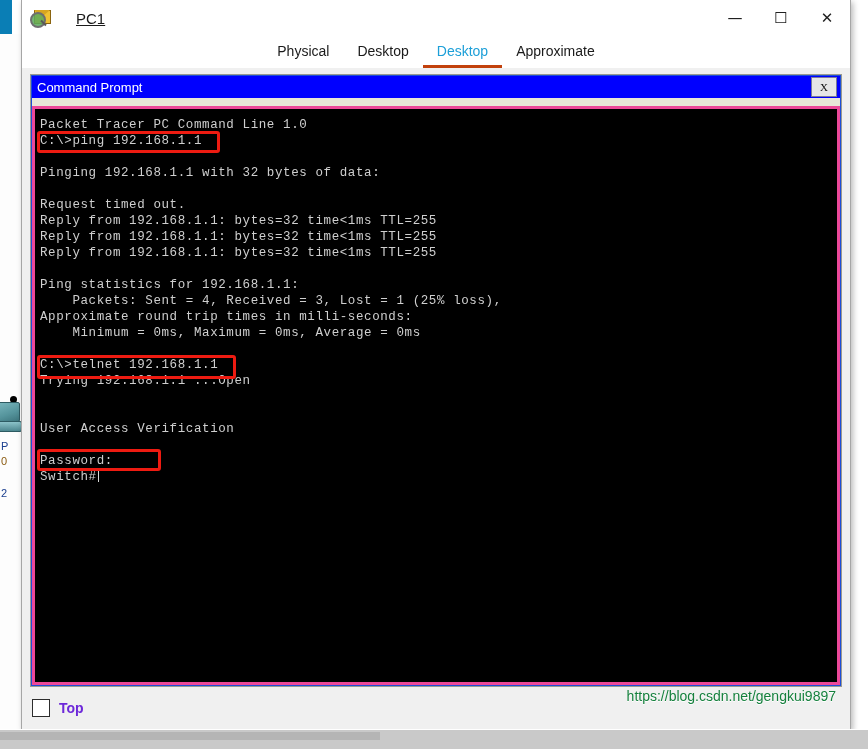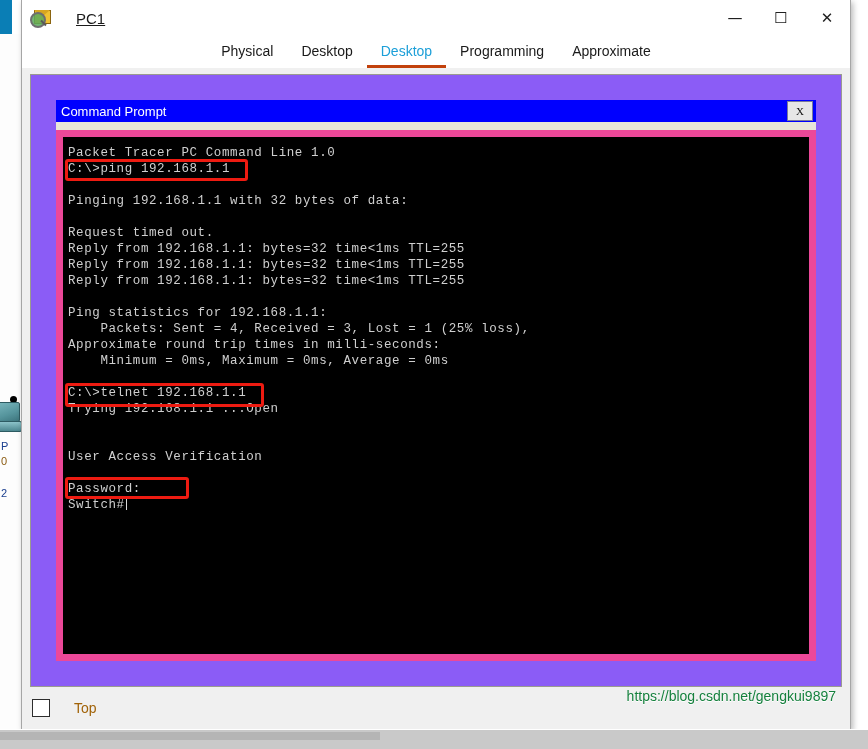--- a/index.html
+++ b/index.html
@@ -192,24 +192,24 @@
     border-bottom: 3px solid #c2410c;
   }
 
   
   #content-panel {
     position: absolute;
     left: 8px;
     top: 74px;
     right: 8px;
     bottom: 42px;
-    background: #8b5cf6;
+    background: #1d4ed8;
     border: 1px solid #9a9a90;
     box-sizing: border-box;
-    padding: 25px;
+    padding: 1px;
   }
   #cmd-window {
     width: 100%;
     height: 100%;
     box-sizing: border-box;
     display: flex;
     flex-direction: column;
   }
   #cmd-titlebar {
     height: 22px;
@@ -237,21 +237,21 @@
     display: flex;
     align-items: center;
     justify-content: center;
     cursor: default;
     margin-right: 1px;
   }
   #cmd-spacer { height: 8px; flex: none; background: #e8e6d8; }
   #terminal {
     flex: 1 1 auto;
     background: #000000;
-    border: 7px solid #ec4899;
+    border: 3px solid #ec4899;
     position: relative;
     overflow: hidden;
     padding: 8px 0 0 0;
     box-sizing: border-box;
   }
   #terminal-lines {
     font-family: "Liberation Mono", "DejaVu Sans Mono", monospace;
     font-size: 12.5px;
     line-height: 16px;
     color: #cfcfcf;
@@ -296,23 +296,24 @@
     box-sizing: border-box;
   }
   #top-checkbox {
     width: 16px; height: 16px;
     background: #ffffff;
     border: 1px solid #2d2d2d;
     cursor: default;
     flex: none;
   }
   #top-checkbox-label {
-    margin-left: 24px;
+    margin-left: 9px;
     font-size: 14px;
-    color: #a16207;
+    color: #6d28d9;
+    font-weight: bold;
   }
 
   
   #watermark {
     position: absolute;
     right: 14px;
     bottom: 25px;
     font-size: 14px;
     color: #15803d;
     text-shadow: 0 1px 0 #ffffff;
@@ -375,21 +376,20 @@
       <div class="win-btn" id="btn-close">
         <span class="win-glyph">✕</span>
       </div>
     </div>
   </div>
 
   <div id="tab-strip">
     <div class="tab">Physical</div>
     <div class="tab">Desktop</div>
     <div class="tab active">Desktop</div>
-    <div class="tab">Programming</div>
     <div class="tab">Approximate</div>
   </div>
 
   <div id="content-panel">
     <div id="cmd-window">
 
       <div id="cmd-titlebar">
         <span id="cmd-title-text">Command Prompt</span>
         <div id="cmd-close-btn">X</div>
       </div>

